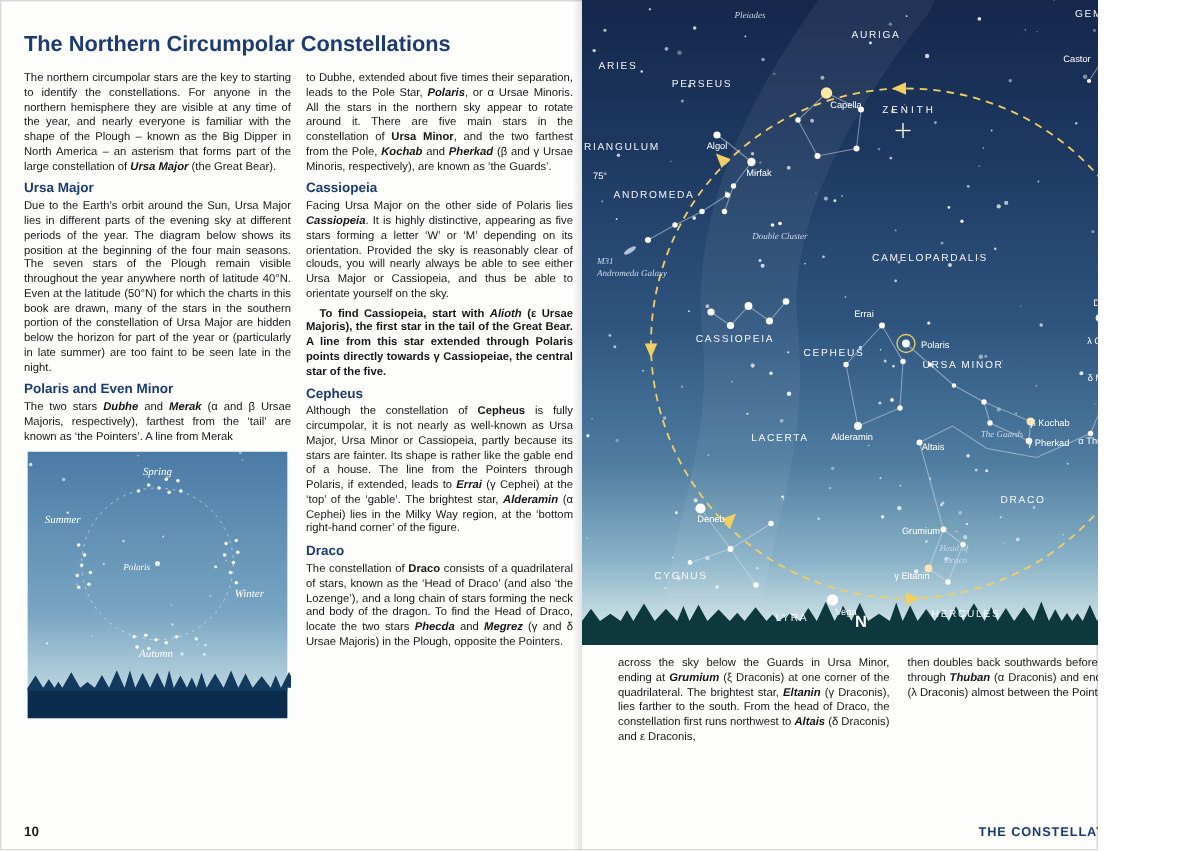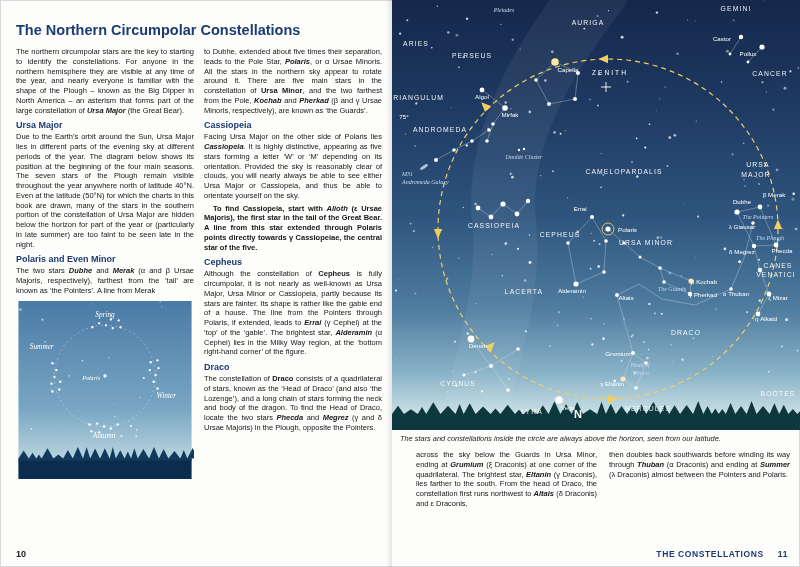--- a/index.html
+++ b/index.html
@@ -1,17 +1,17 @@
 <!DOCTYPE html>
 <html><head>
 <meta charset="utf-8">
 <style>
   * { box-sizing: border-box; }
   body { margin:0; background:#ffffff; }
-  .spread { width:800px; height:567px; display:flex; background:#fdfdfc; position:relative;
+  .spread { width:732px; height:567px; display:flex; background:#fdfdfc; position:relative;
             overflow:hidden; font-family:"Liberation Sans", sans-serif; color:#161616;
             box-shadow: inset 0 0 0 1px #d9d9d9; }
   .page { position:relative; height:100%; }
   .page-left { width:392px; padding:22px 6px 0 16px; }
   .page-left::after { content:""; position:absolute; right:0; top:0; bottom:0; width:6px;
             background:linear-gradient(to right, rgba(0,0,0,0), rgba(0,0,0,0.10)); }
   .title { color:#1c3b73; font-size:14.5px; font-weight:bold; margin:0 0 9px 0; }
   .cols { display:flex; gap:10px; }
   .col  { width:178px; }
   .body-p { font-size:7.5px; line-height:1.3; text-align:justify; margin:0 0 3px 0; }
@@ -471,21 +471,20 @@
             <text x="220" y="386" class="ls" text-anchor="middle">γ Eltanin</text>
             <text x="86" y="348" class="ls" text-anchor="middle">Deneb</text>
             <text x="66" y="386" class="lc" text-anchor="middle">CYGNUS</text>
             <text x="256" y="411" class="lc" text-anchor="middle">HERCULES</text>
             <text x="386" y="396" class="lc" text-anchor="middle">BOÖTES</text>
             <text x="140" y="414" class="lc" text-anchor="middle">LYRA</text>
             <text x="176" y="410" class="ls" text-anchor="middle">Vega</text>
             <text x="186" y="418" class="ln" text-anchor="middle">N</text>
           </g>
 </svg></div>
-    <p class="caption">The stars and constellations inside the circle are always above the horizon, seen from our latitude.</p>
     <div class="cols2">
       <p class="body-p">across the sky below the Guards in Ursa Minor, ending at <b><i>Grumium</i></b> (ξ Draconis) at one corner of the quadrilateral. The brightest star, <b><i>Eltanin</i></b> (γ Draconis), lies farther to the south. From the head of Draco, the constellation first runs northwest to <b><i>Altais</i></b> (δ Draconis) and ε Draconis,</p>
       <p class="body-p">then doubles back southwards before winding its way through <b><i>Thuban</i></b> (α Draconis) and ending at <b><i>Summer</i></b> (λ Draconis) almost between the Pointers and Polaris.</p>
     </div>
     <div class="folio-right">
       <span>THE CONSTELLATIONS</span><span class="num">11</span>
     </div>
   </section>
 
 </div>

